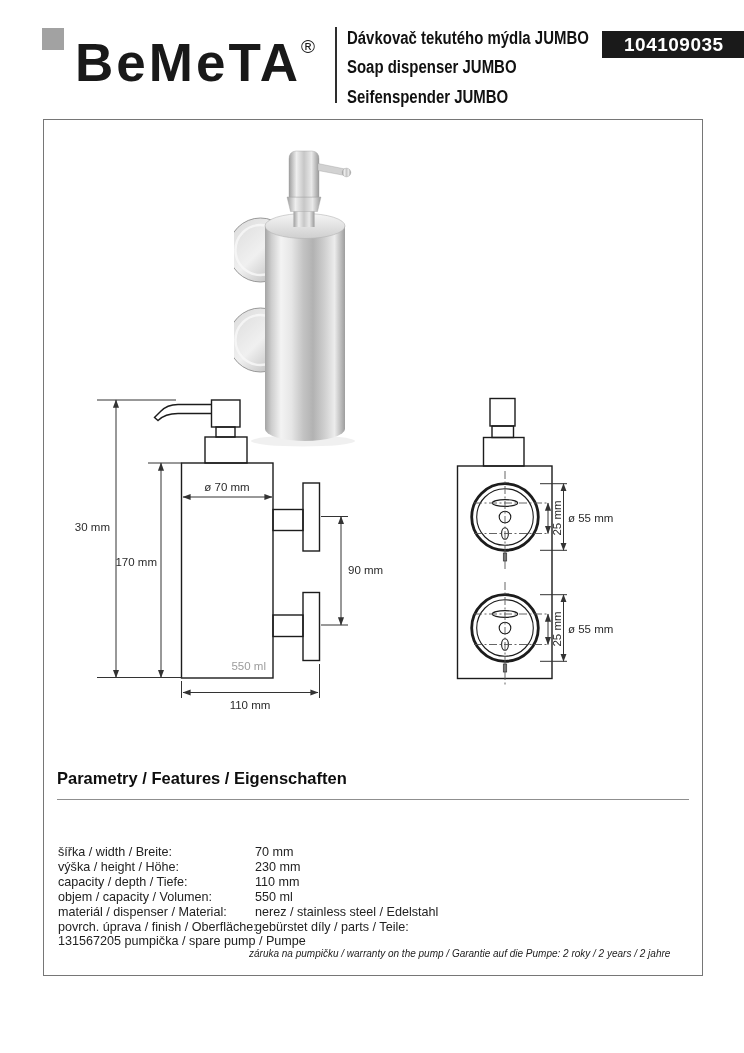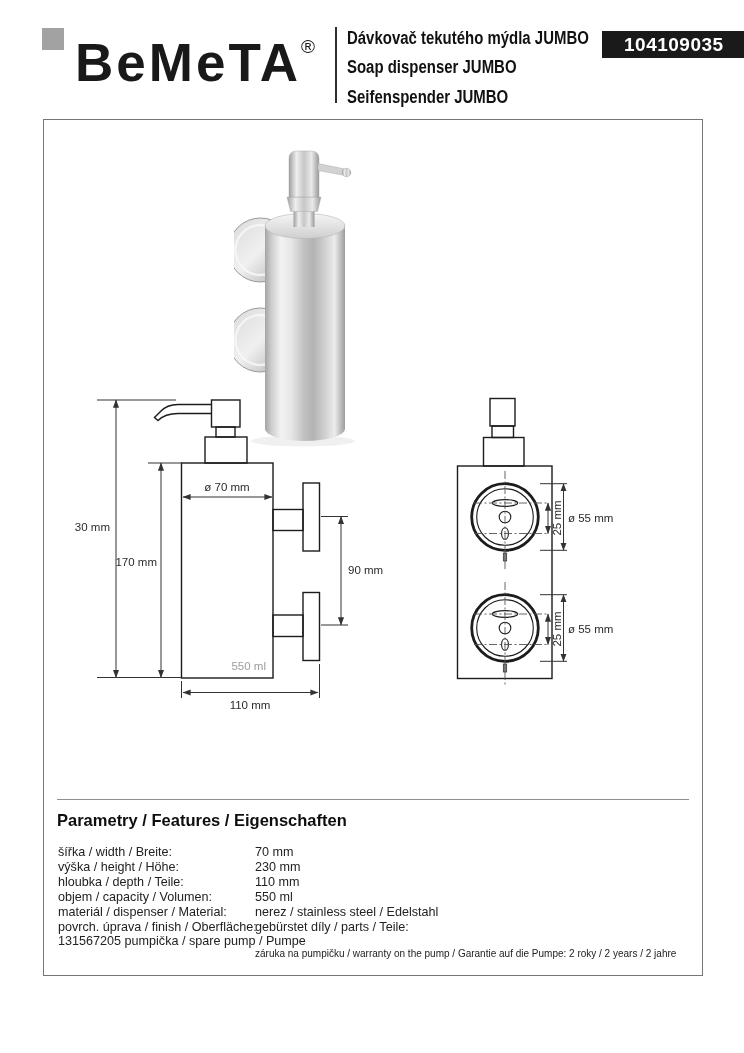--- a/index.html
+++ b/index.html
@@ -13,25 +13,25 @@
   .header-divider{position:absolute;left:335px;top:27px;width:2px;height:76px;background:#2e2e2e;}
   .titles{position:absolute;left:347px;top:24px;transform:scaleX(.85);transform-origin:0 0;}
   .titles div{font-size:17.6px;font-weight:bold;line-height:29.3px;color:#111;white-space:nowrap;}
   .code-badge{position:absolute;left:602px;top:31px;width:142px;height:27px;background:#1a1a1a;
               display:flex;align-items:center;padding-left:11px;}
   .code-badge span{color:#fff;font-size:19px;font-weight:bold;padding-left:11px;letter-spacing:.5px;}
   
   .main-box{position:absolute;left:43px;top:119px;width:658px;height:855px;border:1px solid #767676;background:#fff;}
   .sep-line{position:absolute;left:57px;top:799px;width:632px;height:1px;background:#8f8f8f;}
   
-  .params-title{position:absolute;left:57px;top:811px;font-size:16.5px;font-weight:bold;color:#0e0e0e;}
+  .params-title{position:absolute;left:57px;top:769px;font-size:16.5px;font-weight:bold;color:#0e0e0e;}
   .params-table{position:absolute;left:58px;top:845px;display:grid;grid-template-columns:197px auto;
                 font-size:12.6px;line-height:14.9px;color:#222;}
   .params-table .cell{white-space:nowrap;}
-  .params-note{position:absolute;left:255px;top:948px;font-size:10px;color:#222;white-space:nowrap;}
+  .params-note{position:absolute;left:249px;top:948px;font-size:10px;font-style:italic;color:#222;white-space:nowrap;}
   
   .neo{position:absolute;right:41px;top:978px;font-size:38px;font-weight:bold;color:#151515;letter-spacing:1px;}
   
   .dim{font-family:"Liberation Sans", sans-serif;font-size:11.5px;fill:#2b2b2b;}
   .dim-gray{font-family:"Liberation Sans", sans-serif;font-size:11.5px;fill:#9c9c9c;}
   svg{position:absolute;}
 </style>
 </head>
 <body>
 
@@ -199,21 +199,21 @@
   </svg>
 
   <div class="sep-line"></div>
   <div class="params-title">Parametry / Features / Eigenschaften</div>
 
   <div class="params-table">
     <div class="cell">šířka / width / Breite:</div>
     <div class="cell">70 mm</div>
     <div class="cell">výška / height / Höhe:</div>
     <div class="cell">230 mm</div>
-    <div class="cell">hloubka / depth / Teile:</div>
+    <div class="cell">capacity / depth / Tiefe:</div>
     <div class="cell">110 mm</div>
     <div class="cell">objem / capacity  / Volumen:</div>
     <div class="cell">550 ml</div>
     <div class="cell">materiál / dispenser / Material:</div>
     <div class="cell">nerez / stainless steel / Edelstahl</div>
     <div class="cell">povrch. úprava / finish / Oberfläche:</div>
     <div class="cell">gebürstet díly / parts / Teile:</div>
     <div class="cell">131567205  pumpička / spare pump / Pumpe</div>
   </div>
 

